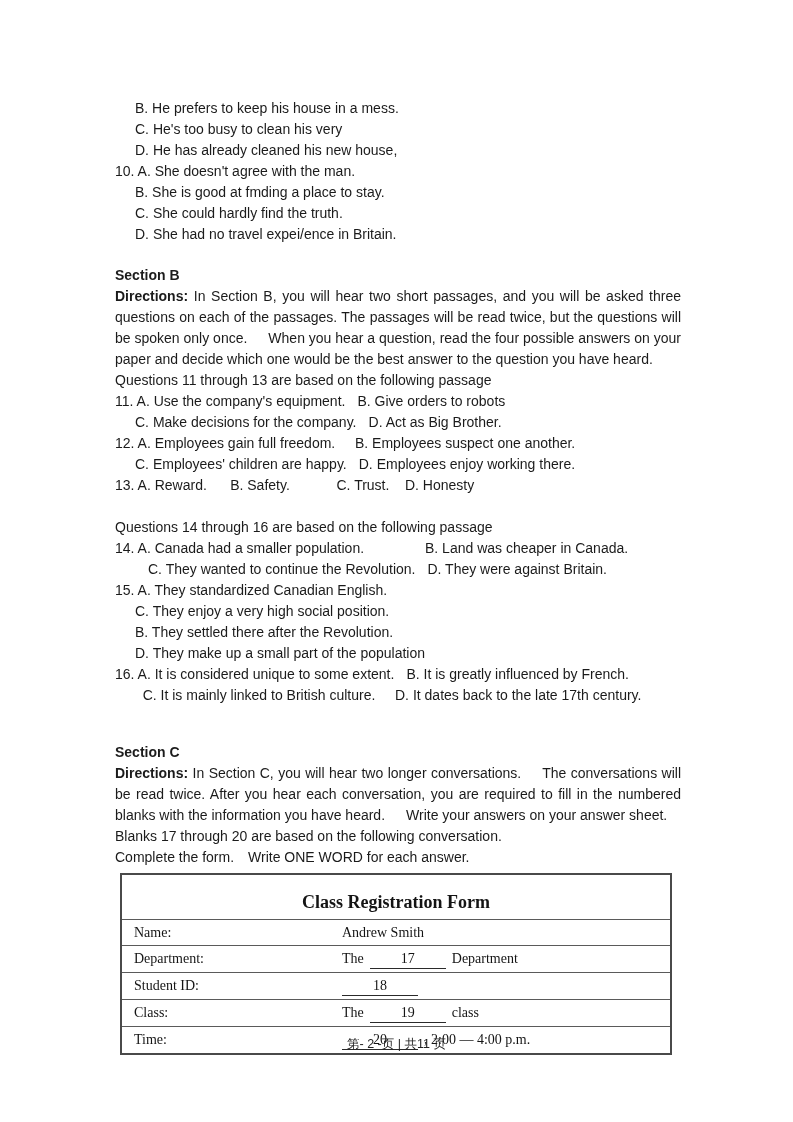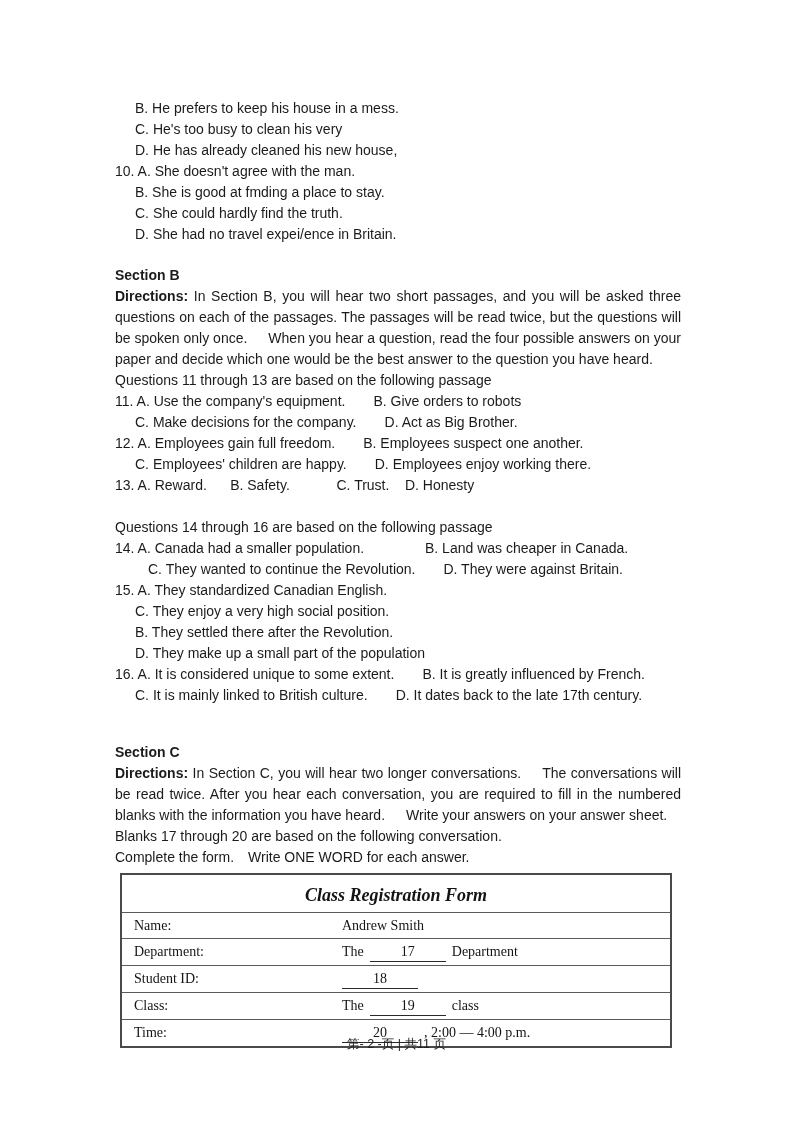--- a/index.html
+++ b/index.html
@@ -23,21 +23,21 @@
     width: 566px;
     font-size: 14px;
     line-height: 21px;
   }
   .line { white-space: pre-wrap; }
   .indent { padding-left: 20px; }
   .indent33 { padding-left: 33px; }
   .bold { font-weight: bold; }
   .para { text-align: justify; }
   .cols { display: flex; }
-  .cols .c1 { flex: 0 0 auto; padding-right: 28px; box-sizing: border-box; }
+  .cols .c1 { flex: 0 0 auto; padding-right: 12px; box-sizing: border-box; }
   .w11a { min-width: 233px; }
   .w11b { min-width: 213px; }
   .w12a { min-width: 240px; }
   .w12b { min-width: 220px; }
   .w14a { min-width: 310px; }
   .w14b { min-width: 277px; }
   .w16a { min-width: 268px; }
   .w16b { min-width: 260px; text-align: center; }
   .mt-secB { margin-top: 20px; }
   .mt-block { margin-top: 21px; }
@@ -51,23 +51,22 @@
     box-sizing: border-box;
     border: 2px solid #4a4a4a;
     font-family: "Liberation Serif", serif;
     color: #141414;
     background: #ffffff;
   }
   .form-title {
     text-align: center;
     font-weight: bold;
     font-size: 18px;
-    padding: 10px 0 6px 0;
+    padding: 17px 0 6px 0;
     border-bottom: 1px solid #5a5a5a;
-    font-style: italic;
   }
   .form-row {
     display: flex;
     align-items: baseline;
     border-bottom: 1px solid #5a5a5a;
     padding: 3px 0 3px 12px;
     font-size: 14px;
     line-height: 19px;
   }
   .form-row:last-child { border-bottom: none; }

